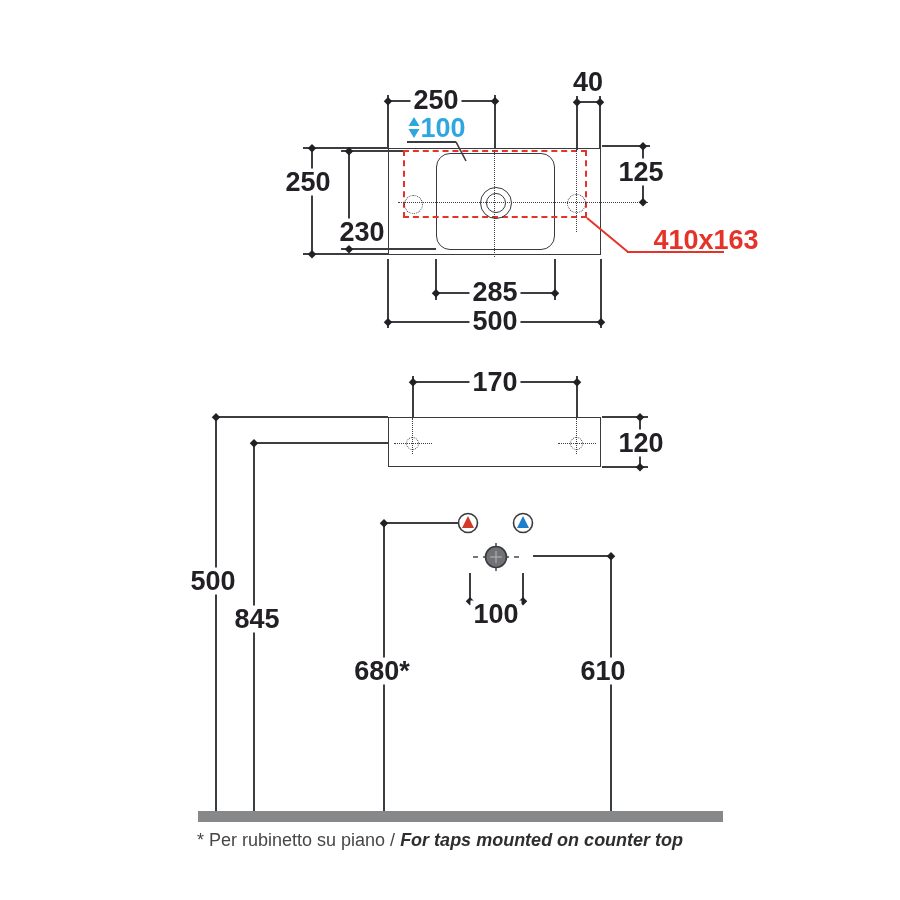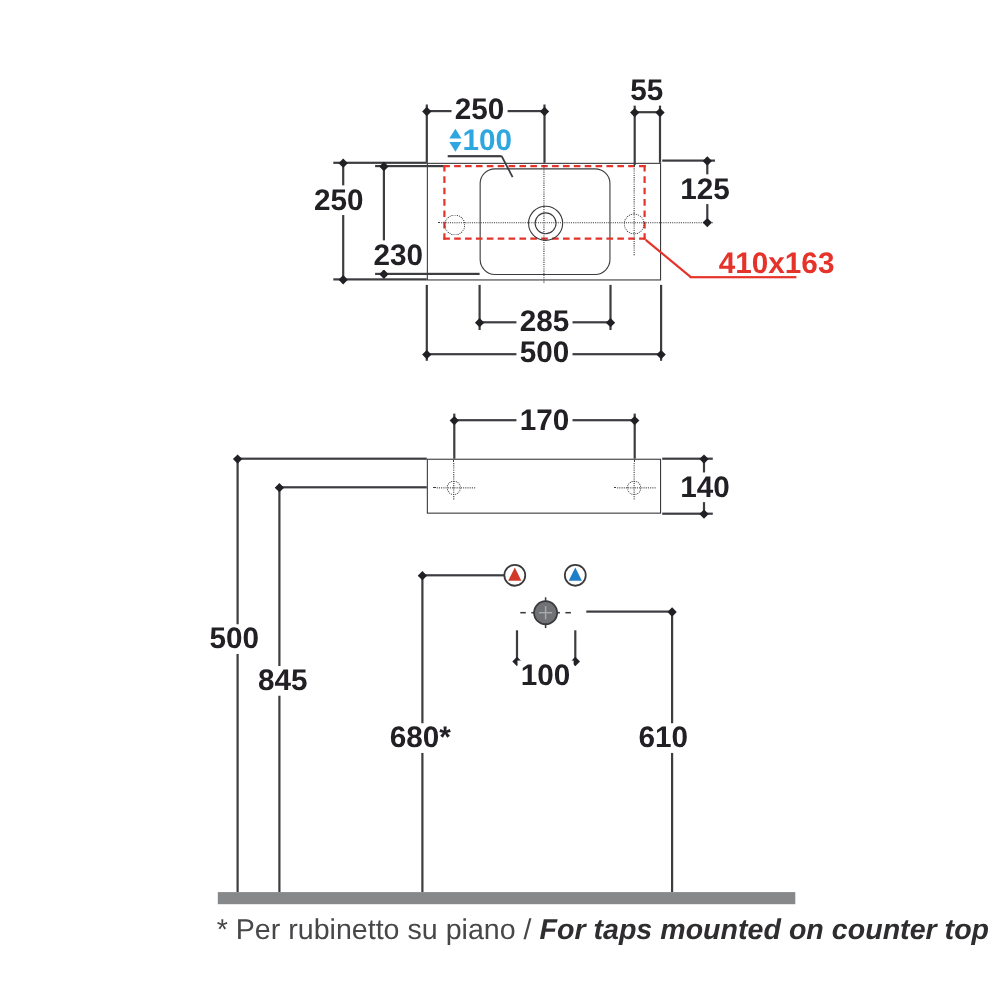--- a/index.html
+++ b/index.html
@@ -13,21 +13,21 @@
   .dm  {position:absolute;width:5.5px;height:5.5px;background:#232025;
         transform:translate(-50%,-50%) rotate(45deg);}
   .outline{position:absolute;border:1.6px solid #3a3a3e;box-sizing:border-box;background:transparent;}
   .lbl {position:absolute;transform:translate(-50%,-50%);font-weight:bold;font-size:27px;
         color:#232025;background:#fff;padding:0 3px;white-space:nowrap;line-height:1;}
   .lbl.blue{color:#2ea7e0;}
   .lbl.red {color:#e6332a;margin-left:32px;}
   .circle{position:absolute;border:1.6px solid #3a3a3e;border-radius:50%;box-sizing:border-box;}
   .circle.dashed{border-style:dotted;}
   #floor{position:absolute;left:198px;top:811px;width:525px;height:11px;background:#87888a;}
-  #footer{position:absolute;left:197px;top:830px;font-size:26px;color:#47474a;white-space:nowrap;}
+  #footer{position:absolute;left:197px;top:830px;font-size:18px;color:#47474a;white-space:nowrap;}
   #footer .en{font-weight:bold;font-style:italic;color:#2f2d30;}
   svg{position:absolute;left:0;top:0;pointer-events:none;}
 </style>
 </head>
 <body>
 
 <div id="canvas">
 
   <div class="outline" style="left:388px;top:148px;width:213px;height:107px;"></div>
   <div class="outline" style="left:436px;top:153px;width:119px;height:97px;border-radius:14px;"></div>
@@ -49,21 +49,21 @@
   <div class="v" style="left:494px;top:95px;height:53px;"></div>
   <div class="dm" style="left:388px;top:101px;"></div>
   <div class="dm" style="left:495px;top:101px;"></div>
   <div class="lbl" style="left:436px;top:100px;">250</div>
 
   <div class="h" style="left:577px;top:101px;width:23px;"></div>
   <div class="v" style="left:576px;top:96px;height:54px;"></div>
   <div class="v" style="left:599px;top:96px;height:52px;"></div>
   <div class="dm" style="left:577px;top:102px;"></div>
   <div class="dm" style="left:600px;top:102px;"></div>
-  <div class="lbl" style="left:588px;top:82px;">55</div>
+  <div class="lbl" style="left:588px;top:82px;">40</div>
 
   <div class="lbl blue" style="left:443px;top:128px;">100</div>
   <div class="h" style="left:407px;top:141px;width:49px;"></div>
 
   <div class="v" style="left:311px;top:148px;height:106px;"></div>
   <div class="h" style="left:303px;top:147px;width:85px;"></div>
   <div class="h" style="left:303px;top:253px;width:85px;"></div>
   <div class="dm" style="left:312px;top:148px;"></div>
   <div class="dm" style="left:312px;top:254px;"></div>
   <div class="lbl" style="left:308px;top:182px;">250</div>
@@ -112,21 +112,21 @@
   <div class="v" style="left:576px;top:376px;height:41px;"></div>
   <div class="dm" style="left:413px;top:382px;"></div>
   <div class="dm" style="left:577px;top:382px;"></div>
   <div class="lbl" style="left:495px;top:382px;">170</div>
 
   <div class="v" style="left:639px;top:417px;height:50px;"></div>
   <div class="h" style="left:602px;top:416px;width:46px;"></div>
   <div class="h" style="left:602px;top:466px;width:46px;"></div>
   <div class="dm" style="left:640px;top:417px;"></div>
   <div class="dm" style="left:640px;top:467px;"></div>
-  <div class="lbl" style="left:641px;top:443px;">140</div>
+  <div class="lbl" style="left:641px;top:443px;">120</div>
 
   <div class="h" style="left:216px;top:416px;width:172px;"></div>
   <div class="v" style="left:215px;top:417px;height:394px;"></div>
   <div class="dm" style="left:216px;top:417px;"></div>
   <div class="lbl" style="left:213px;top:581px;">500</div>
 
   <div class="h" style="left:254px;top:442px;width:134px;"></div>
   <div class="v" style="left:253px;top:443px;height:368px;"></div>
   <div class="dm" style="left:254px;top:443px;"></div>
   <div class="lbl" style="left:257px;top:619px;">845</div>

